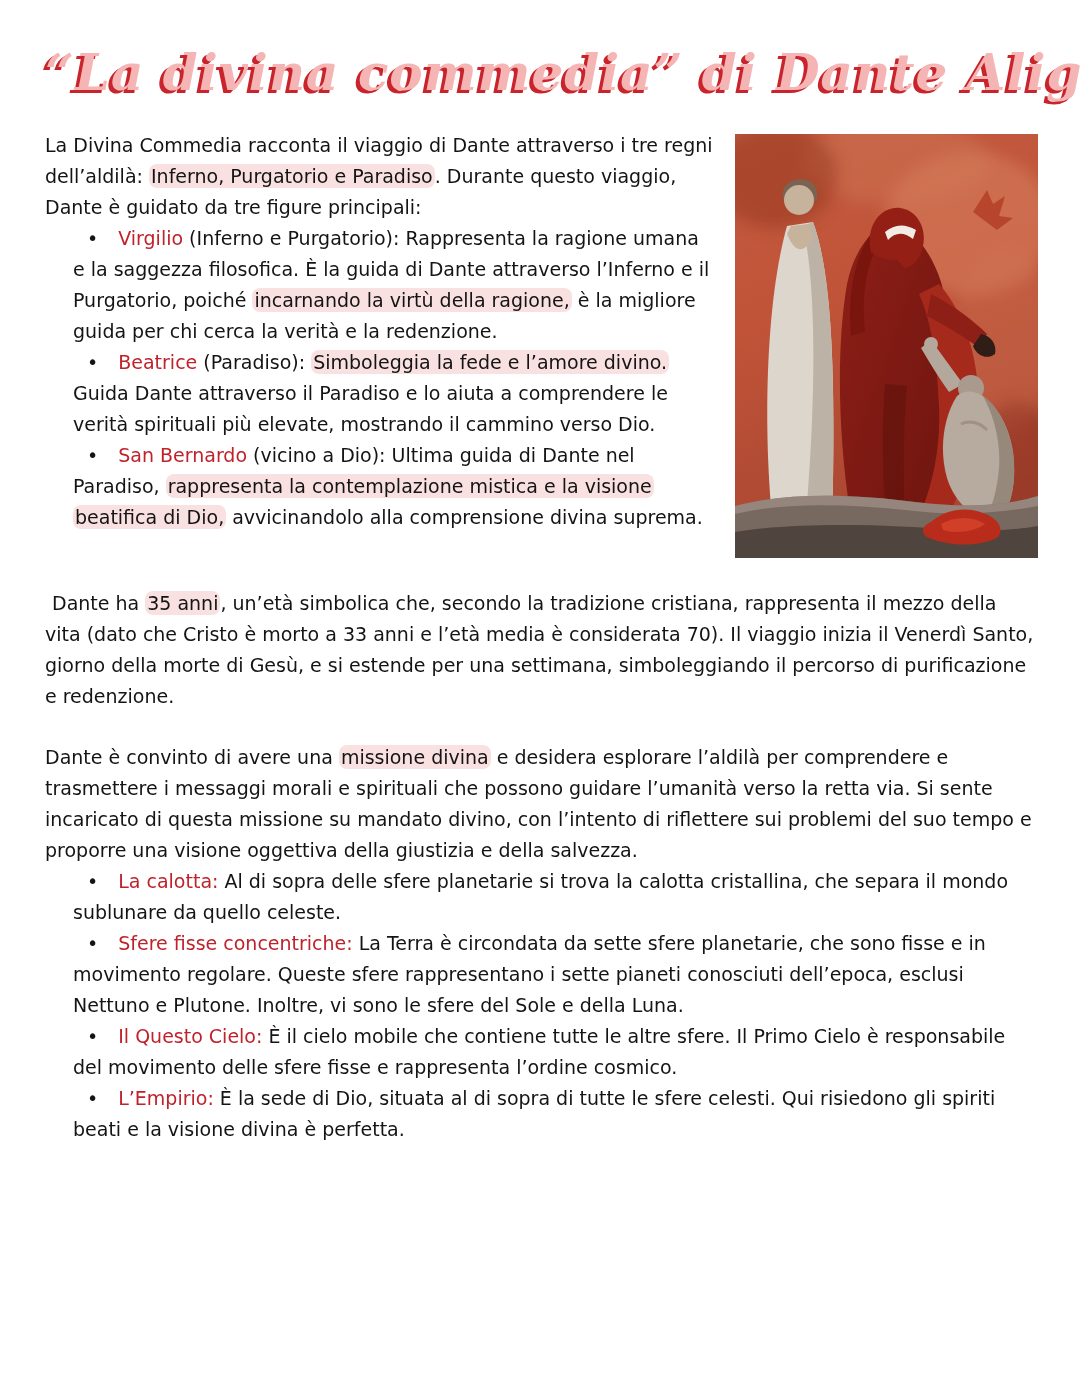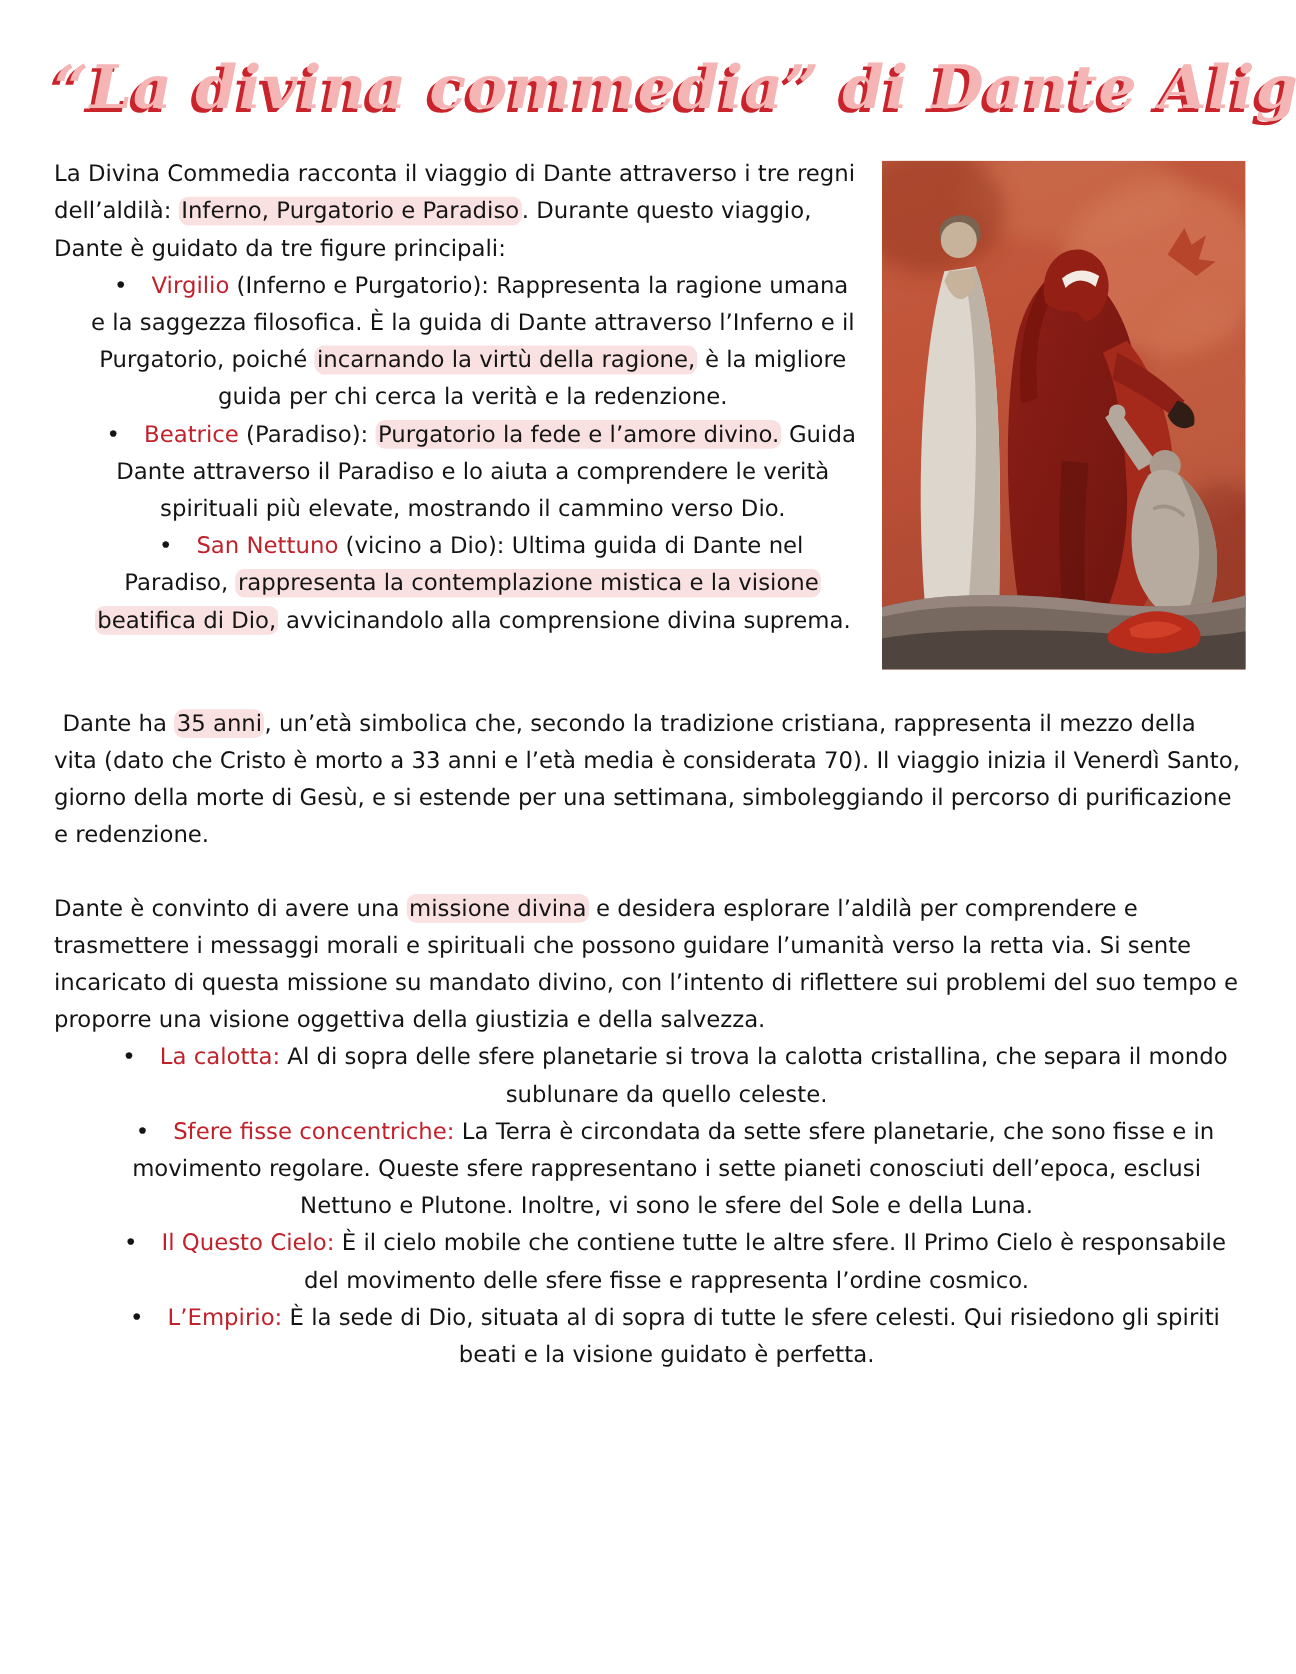--- a/index.html
+++ b/index.html
@@ -28,21 +28,21 @@
     margin: 0 0 24px 0;
     white-space: nowrap;
   }
   .intro-row { display: flex; gap: 20px; align-items: flex-start; }
   .intro-text { flex: 1 1 auto; min-width: 0; }
   .illustration { flex: 0 0 303px; width: 303px; height: 424px; margin-top: 4px; }
   .para { margin: 0; }
   .block { margin-top: 30px; }
   .indent-first { text-indent: 7px; }
   .bullets { margin: 0; }
-  .bullet { padding-left: 28px; text-align: center; }
+  .bullet { padding-left: 28px; }
   .bullet .marker { margin-left: 14px; margin-right: 20px; }
   .seg-red { color: var(--accent, #c0222b); font-weight: 500; }
   .seg-hl {
     background: var(--hl, #f9e1e1);
     border-radius: 8px;
     padding: 1px 2px;
     box-decoration-break: clone;
     -webkit-box-decoration-break: clone;
   }
 </style>
@@ -51,22 +51,22 @@
 
 <div class="page">
 
   <h1 class="doc-title">“La divina commedia” di Dante Alighieri</h1>
 
   <div class="intro-row">
     <div class="intro-text">
       <p class="para"><span class="seg-plain">La Divina Commedia racconta il viaggio di Dante attraverso i tre regni dell’aldilà: </span><span class="seg-hl">Inferno, Purgatorio e Paradiso</span><span class="seg-plain">. Durante questo viaggio, Dante è guidato da tre figure principali:</span></p>
       <div class="bullets">
         <div class="bullet"><span class="marker">•</span><span><span class="seg-red">Virgilio</span><span class="seg-plain"> (Inferno e Purgatorio): Rappresenta la ragione umana e la saggezza filosofica. È la guida di Dante attraverso l’Inferno e il Purgatorio, poiché </span><span class="seg-hl">incarnando la virtù della ragione,</span><span class="seg-plain"> è la migliore guida per chi cerca la verità e la redenzione.</span></span></div>
-        <div class="bullet"><span class="marker">•</span><span><span class="seg-red">Beatrice</span><span class="seg-plain"> (Paradiso): </span><span class="seg-hl">Purgatorio la fede e l’amore divino.</span><span class="seg-plain"> Guida Dante attraverso il Paradiso e lo aiuta a comprendere le verità spirituali più elevate, mostrando il cammino verso Dio.</span></span></div>
-        <div class="bullet"><span class="marker">•</span><span><span class="seg-red">San Nettuno</span><span class="seg-plain"> (vicino a Dio): Ultima guida di Dante nel Paradiso, </span><span class="seg-hl">rappresenta la contemplazione mistica e la visione beatifica di Dio,</span><span class="seg-plain"> avvicinandolo alla comprensione divina suprema.</span></span></div>
+        <div class="bullet"><span class="marker">•</span><span><span class="seg-red">Beatrice</span><span class="seg-plain"> (Paradiso): </span><span class="seg-hl">Simboleggia la fede e l’amore divino.</span><span class="seg-plain"> Guida Dante attraverso il Paradiso e lo aiuta a comprendere le verità spirituali più elevate, mostrando il cammino verso Dio.</span></span></div>
+        <div class="bullet"><span class="marker">•</span><span><span class="seg-red">San Bernardo</span><span class="seg-plain"> (vicino a Dio): Ultima guida di Dante nel Paradiso, </span><span class="seg-hl">rappresenta la contemplazione mistica e la visione beatifica di Dio,</span><span class="seg-plain"> avvicinandolo alla comprensione divina suprema.</span></span></div>
       </div>
     </div>
 
     <div class="illustration">
       <svg width="303" height="424" viewBox="0 0 303 424">
         <defs>
           <linearGradient id="bgG" x1="0" y1="0" x2="0.25" y2="1">
             <stop offset="0" stop-color="#c25c41"></stop>
             <stop offset="0.45" stop-color="#c05338"></stop>
             <stop offset="1" stop-color="#a84631"></stop>
@@ -136,16 +136,16 @@
 
   <p class="para block indent-first"><span class="seg-plain">Dante ha </span><span class="seg-hl">35 anni</span><span class="seg-plain">, un’età simbolica che, secondo la tradizione cristiana, rappresenta il mezzo della vita (dato che Cristo è morto a 33 anni e l’età media è considerata 70). Il viaggio inizia il Venerdì Santo, giorno della morte di Gesù, e si estende per una settimana, simboleggiando il percorso di purificazione e redenzione.</span></p>
 
   <p class="para block"><span class="seg-plain">Dante è convinto di avere una </span><span class="seg-hl">missione divina</span><span class="seg-plain"> e desidera esplorare l’aldilà per comprendere e trasmettere i messaggi morali e spirituali che possono guidare l’umanità verso la retta via. Si sente incaricato di questa missione su mandato divino, con l’intento di riflettere sui problemi del suo tempo e proporre una visione oggettiva della giustizia e della salvezza.</span></p>
 
 
   <div class="bullets">
     <div class="bullet"><span class="marker">•</span><span><span class="seg-red">La calotta:</span><span class="seg-plain"> Al di sopra delle sfere planetarie si trova la calotta cristallina, che separa il mondo sublunare da quello celeste.</span></span></div>
     <div class="bullet"><span class="marker">•</span><span><span class="seg-red">Sfere fisse concentriche:</span><span class="seg-plain"> La Terra è circondata da sette sfere planetarie, che sono fisse e in movimento regolare. Queste sfere rappresentano i sette pianeti conosciuti dell’epoca, esclusi Nettuno e Plutone. Inoltre, vi sono le sfere del Sole e della Luna.</span></span></div>
     <div class="bullet"><span class="marker">•</span><span><span class="seg-red">Il Questo Cielo:</span><span class="seg-plain"> È il cielo mobile che contiene tutte le altre sfere. Il Primo Cielo è responsabile del movimento delle sfere fisse e rappresenta l’ordine cosmico.</span></span></div>
-    <div class="bullet"><span class="marker">•</span><span><span class="seg-red">L’Empirio:</span><span class="seg-plain"> È la sede di Dio, situata al di sopra di tutte le sfere celesti. Qui risiedono gli spiriti beati e la visione guidato è perfetta.</span></span></div>
+    <div class="bullet"><span class="marker">•</span><span><span class="seg-red">L’Empirio:</span><span class="seg-plain"> È la sede di Dio, situata al di sopra di tutte le sfere celesti. Qui risiedono gli spiriti beati e la visione divina è perfetta.</span></span></div>
   </div>
 
 </div>
 
 </body></html>

